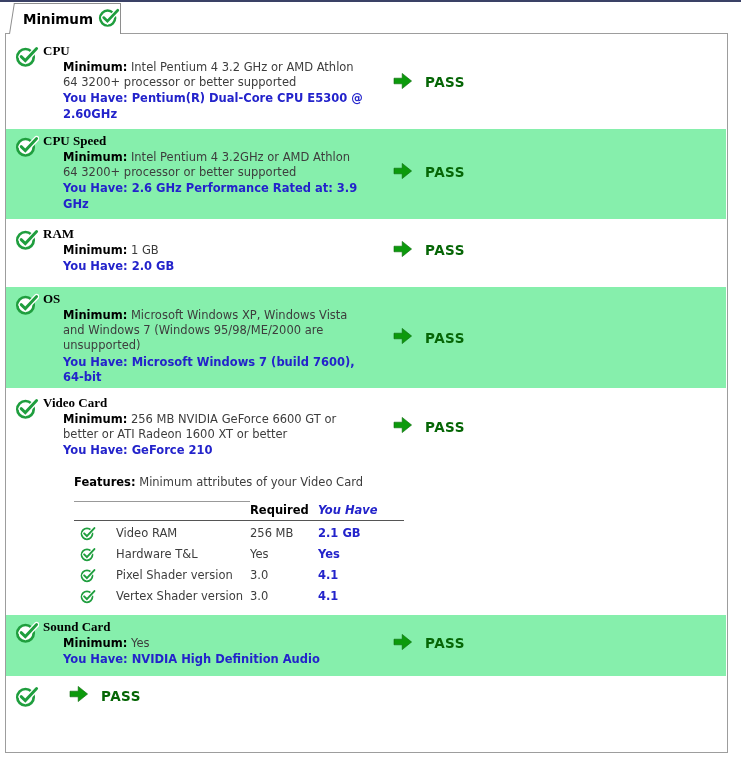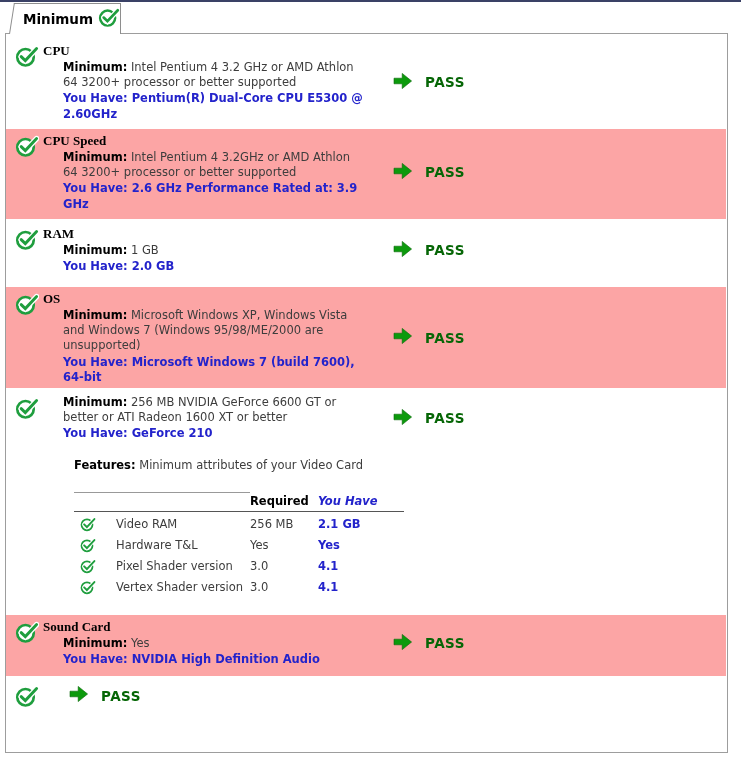--- a/index.html
+++ b/index.html
@@ -22,41 +22,41 @@
     border-top:1px solid #8e8e8e; border-right:1px solid #8e8e8e; }
   .tab-inner { position:relative; z-index:2; display:flex; align-items:center; gap:5px;
     height:100%; padding-left:14px;text-align:center; }
   .tab-label { font-weight:bold; font-size:13.5px; color:#000; }
 
   
   .panel { position:absolute; top:33px; left:5px; width:723px; min-height:720px;
     background:#fff; border:1px solid #9d9d9d; padding-top:5px; z-index:1; }
 
   .section { margin:0 1px 3px 0; padding:4px 0 2px 0; }
-  .section.shaded { background:#fca5a5; }
+  .section.shaded { background:#86efac; }
   .row { display:flex; align-items:flex-start; }
   .check-col { width:24px; margin:1px 4px 0 9px; flex:none; }
   .check-col svg { display:block; }
   .text-block { width:324px; flex:none; }
   .sec-title { font-weight:bold; font-size:13px; color:#000; margin-bottom:1px;font-family:Liberation Serif, serif; }
   .para { margin-left:20px; line-height:1.32; }
   .min-line { color:#3d3d3d; }
   .min-label { font-weight:bold; color:#000; }
   .have-line { color:#2323cb; font-weight:bold; margin-top:1px; }
   .result { display:flex; align-items:center; gap:12px; margin-left:26px; align-self:center; }
   .pass-label { font-weight:bold; font-size:13.5px; color:#066606; letter-spacing:.5px; }
 
   
   .s-cpu { min-height:87px; } .s-cpuspeed { min-height:90px; } .s-ram { min-height:62px; }
   .s-os { min-height:101px; } .s-video { min-height:221px; } .s-sound { min-height:61px; }
   .s-disk { min-height:68px; }
 
   
   .features { margin:16px 0 0 68px; }
-  .features-caption { margin-bottom:20px; color:#3d3d3d; }
+  .features-caption { margin-bottom:12px; color:#3d3d3d; }
   .features-caption .cap-label { font-weight:bold; color:#000; }
   .ftable { display:grid; grid-template-columns:34px 142px 68px 86px; align-items:center;
     row-gap:3px; width:330px; }
   .fh { padding:2px 0 3px 0; border-bottom:1px solid #555; }
   .fh.fh-spacer { border-top:1px solid #999; align-self:stretch; }
   .fh-required { font-weight:bold; color:#000; }
   .fh-youhave { font-weight:bold; color:#2323cb;font-style:italic; }
   .fcell { padding:1px 0; }
   .f-icon svg { display:block; margin-left:6px; }
   .f-name { color:#3d3d3d; padding-left:8px; }
@@ -183,20 +183,21 @@
   </div>
 
   <div class="section s-video">
     <div class="row">
       <span class="check-col">
         <svg width="24" height="24" viewBox="0 0 24 24">
             <use href="#checkmark"></use>
           </svg>
         </span>
       <div class="text-block">
+        <div class="sec-title">Video Card</div>
         <div class="para min-line"><span class="min-label">Minimum:</span> <span>256 MB NVIDIA GeForce 6600 GT or better or ATI Radeon 1600 XT or better</span></div>
         <div class="para have-line"><span>You Have:</span> <span>GeForce 210</span></div>
       </div>
       <div class="result">
         <span><svg width="20" height="20" viewBox="0 0 20 20">
               <use href="#pass-arrow"></use>
             </svg></span>
         <span class="pass-label">PASS</span>
       </div>
     </div>

